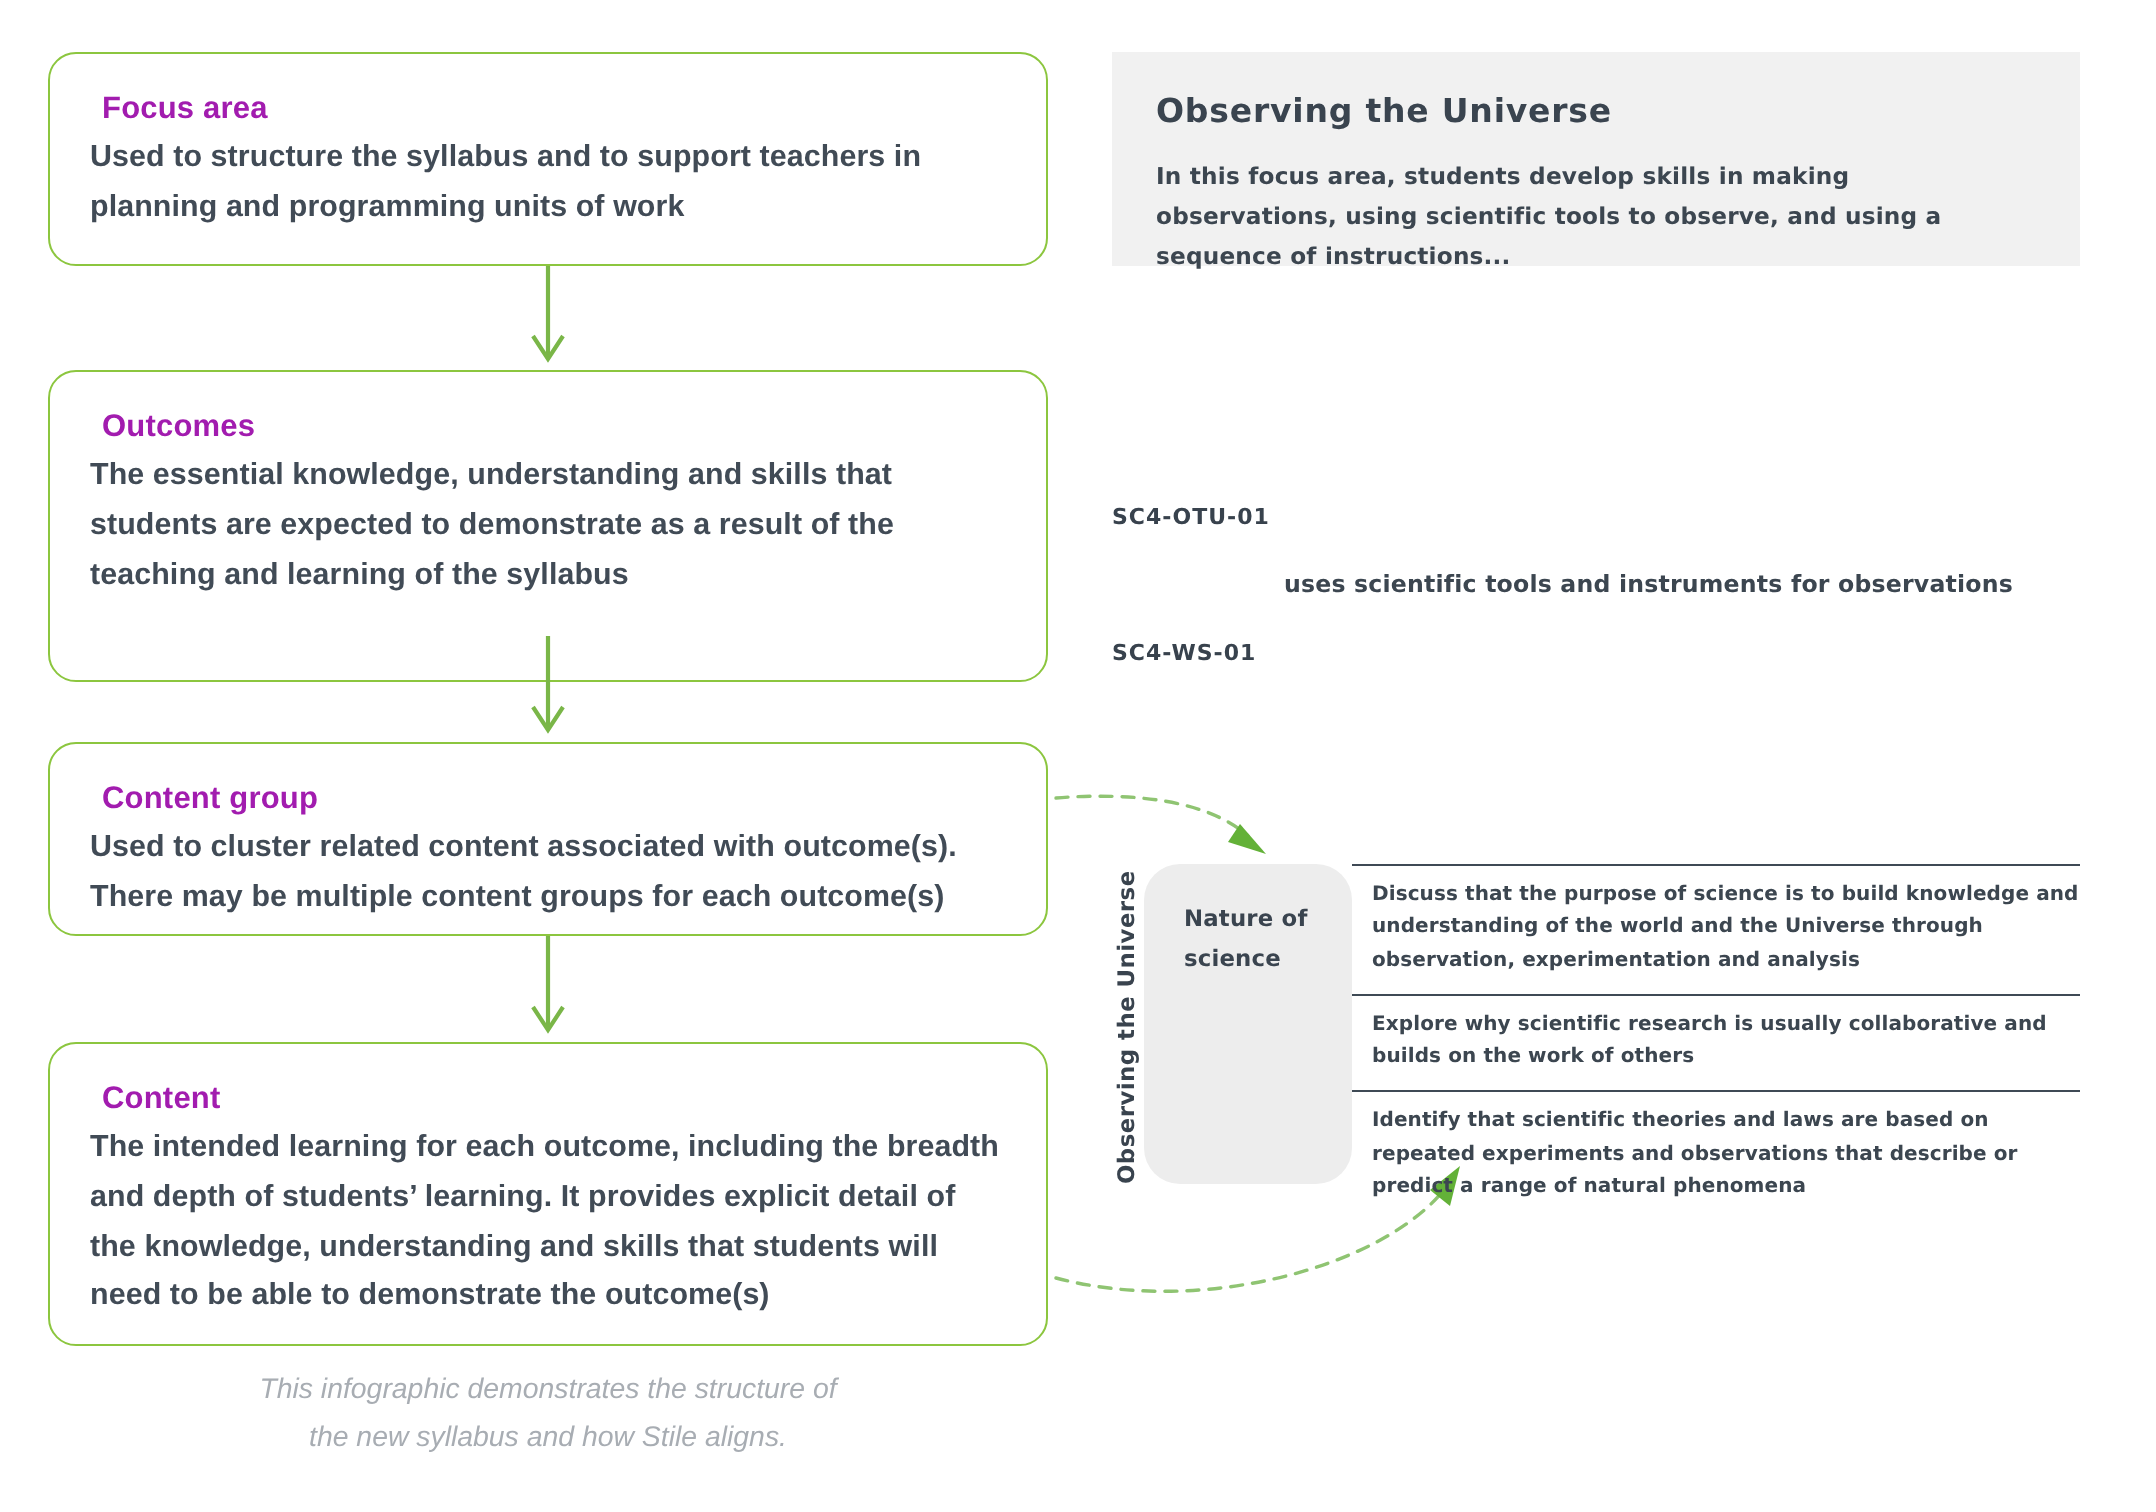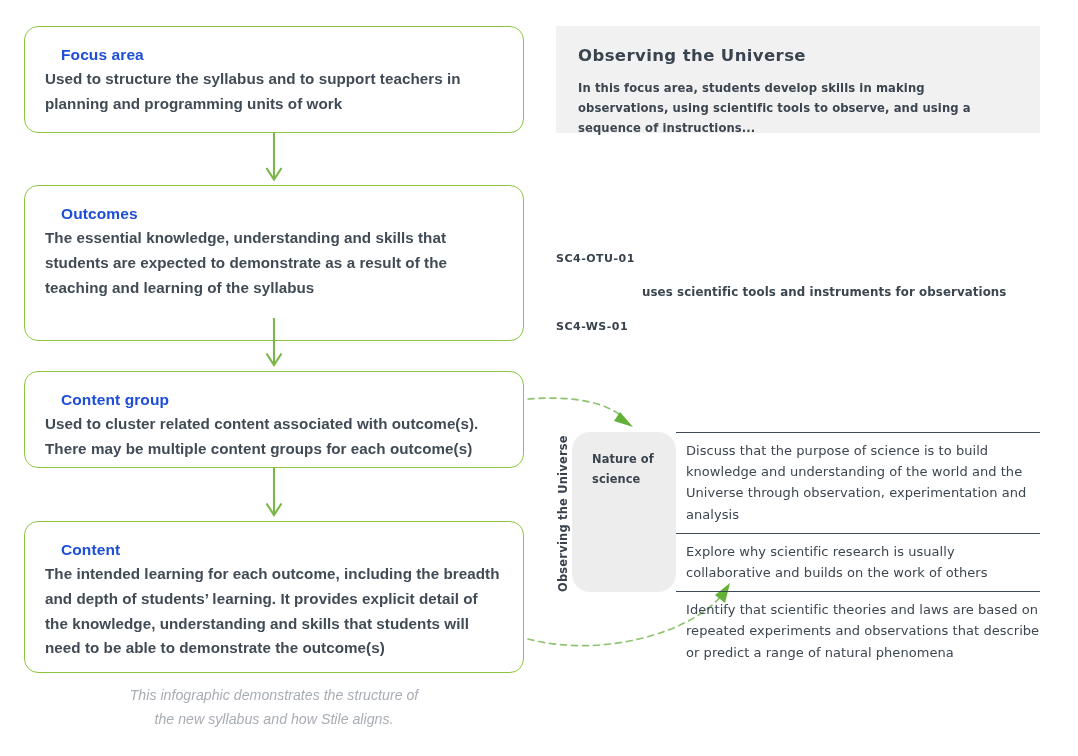--- a/index.html
+++ b/index.html
@@ -18,23 +18,23 @@
     position:absolute;
     box-sizing:border-box;
     border:1.6px solid #8cc63f;
     border-radius:14px;
     background:#ffffff;
     padding:16px 20px 14px 20px;
   }
   .card-title{
     font-size:15.5px;
     font-weight:bold;
-    color:#1d4ed8;
+    color:#a21caf;
     line-height:1.5;
-    margin:0 0 1px 16px;
+    margin:0 0 1px 6px;
     letter-spacing:.1px;
   }
   .card-body{
     font-size:15.2px;
     font-weight:700;
     color:#414b56;
     line-height:1.62;
     margin:0;
     letter-spacing:.05px;
   }
@@ -150,22 +150,22 @@
   }
   #rows{
     position:absolute;
     left:104px; top:0;
     width:364px;
   }
   .crow{
     box-sizing:border-box;
     border-top:1.3px solid #3f4a55;
     padding:7px 0 8px 10px;
-    font-size:13px;
-    font-weight:normal;
+    font-size:10px;
+    font-weight:bold;
     line-height:1.63;
     color:#3c4650;
     letter-spacing:.05px;
   }
   .crow:last-child{padding-bottom:4px;}
 
   
   #curves{position:absolute;left:0;top:0;pointer-events:none;}
 </style>
 </head>

